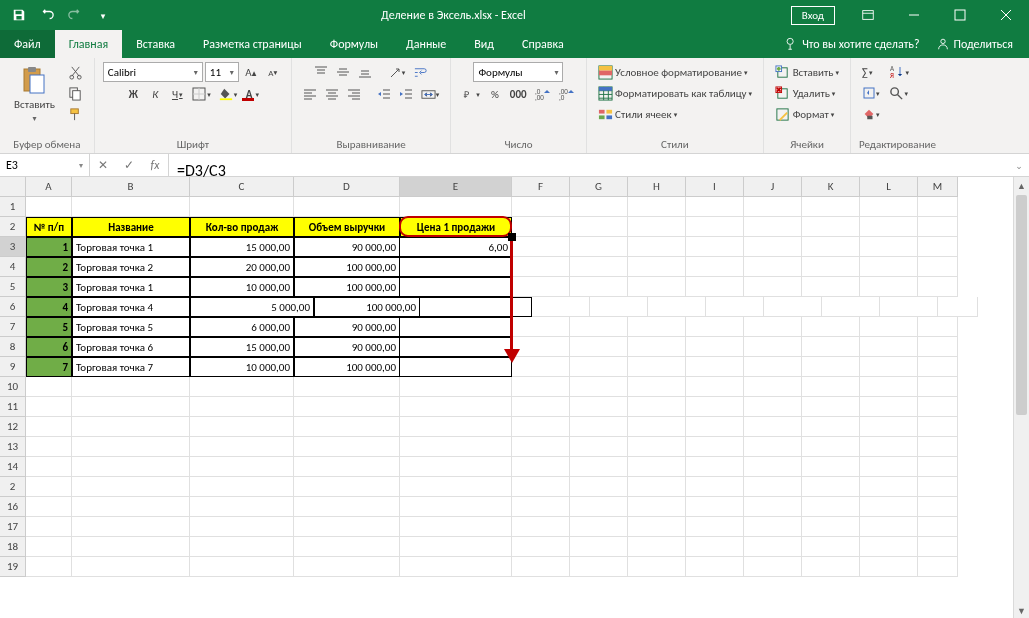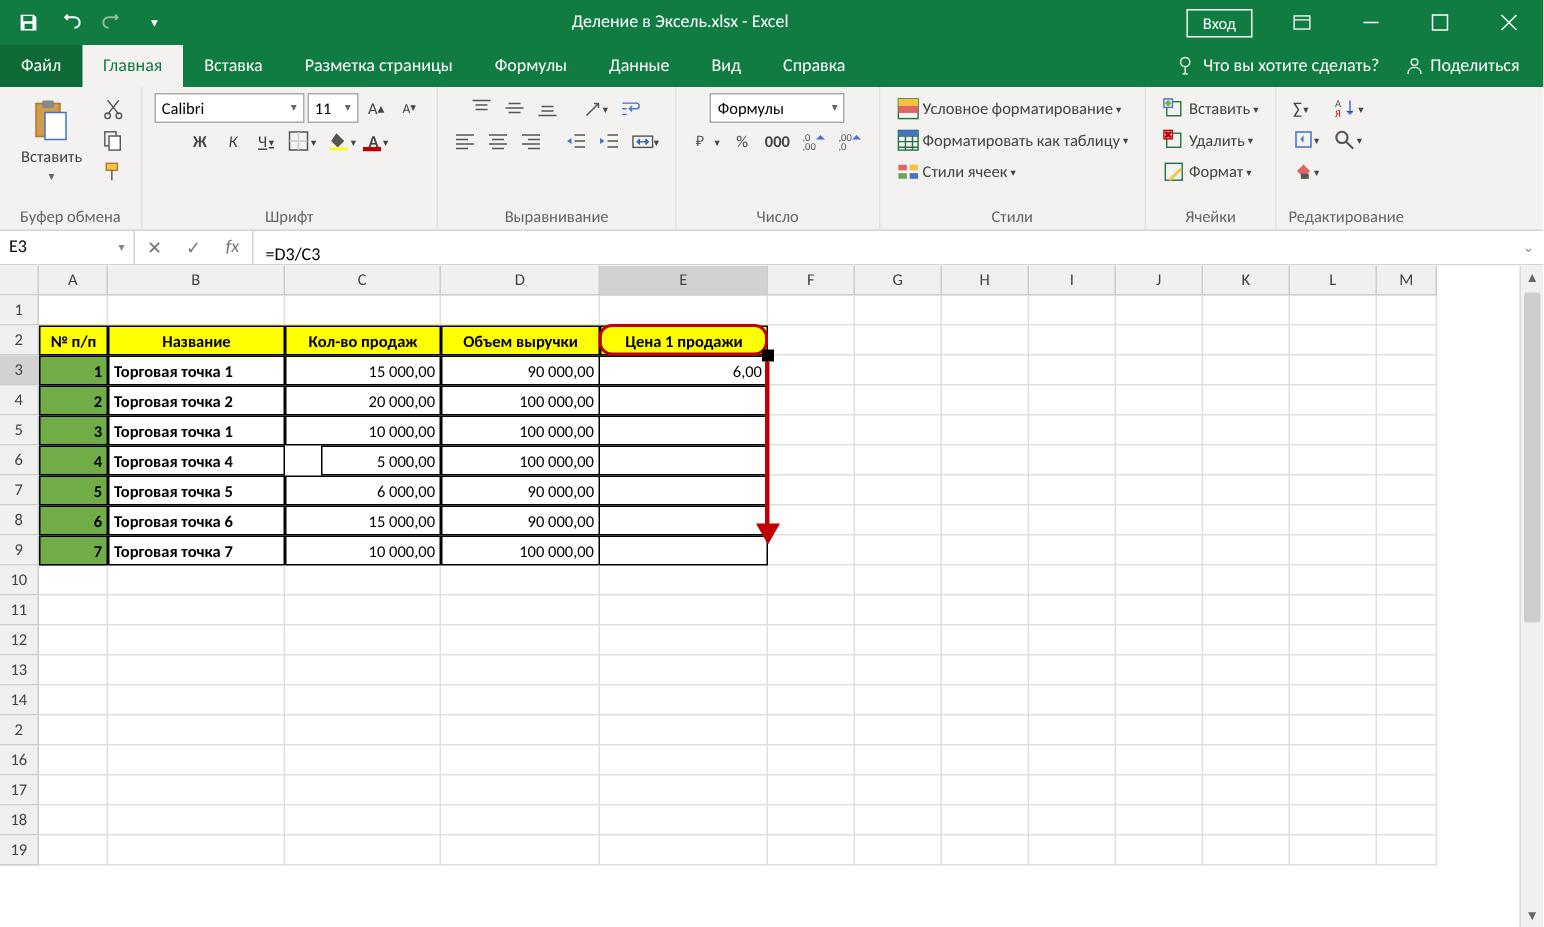--- a/index.html
+++ b/index.html
@@ -41,38 +41,38 @@
 .stack { display:flex; flex-direction:column; gap:1px; align-items:flex-start;}
 .stack .rb-btn { justify-content:flex-start; white-space:nowrap;}
 
 
 .formula-bar { height: 23px; border-bottom: 1px solid #d4d4d4; display: flex; align-items: stretch; background: #fff; }
 .name-box { width: 90px; border-right: 1px solid #d4d4d4; display: flex; align-items:center; padding: 0 6px; font-size: 12px; justify-content:space-between;}
 .name-box .arrow{font-size:8px;color:#888;}
 .fx-btns { display: flex; align-items: center; border-right: 1px solid #d4d4d4; }
 .fx-btn { width: 26px; display: flex; align-items: center; justify-content: center; color: #777; font-size: 12px; height: 100%; }
 .fx-btn.fx { font-style: italic; }
-.formula-input { flex: 1; padding: 16px 8px; font-size: 12px; display: flex; align-items: center; }
+.formula-input { flex: 1; padding: 16px 8px; font-size: 16px; display: flex; align-items: center; }
 .formula-expand { width: 20px; display: flex; align-items: center; justify-content: center; color: #888; font-size: 9px;}
 
 
 .grid-area { position: relative; height: calc(618px - 30px - 28px - 96px - 23px); overflow: hidden; background: #fff; }
 .corner { position: absolute; left: 0; top: 0; width: 26px; height: 20px; background: #f0f0f0; border-right: 1px solid #ccc; border-bottom: 1px solid #ccc; }
 .col-headers { position: absolute; left: 26px; top: 0; height: 20px; display: flex; }
 .col-header { background: #f0f0f0; border-right: 1px solid #ccc; border-bottom: 1px solid #ccc; display: flex; align-items: center; justify-content: center; font-size: 11px; color: #444; }
 .col-header.selected { background: #d2d2d2; }
 .row-headers { position: absolute; left: 0; top: 20px; width: 26px; }
 .row-header { height: 20px; background: #f0f0f0; border-right: 1px solid #ccc; border-bottom: 1px solid #ccc; display: flex; align-items: center; justify-content: center; font-size: 11px; color: #444; }
 .row-header.selected { background: #d2d2d2; }
 .cells { position: absolute; left: 26px; top: 20px; }
 .cell-row { display: flex; }
 .cellv { height: 20px; border-right: 1px solid #e0e0e0; border-bottom: 1px solid #e0e0e0; font-size: 11px; display: flex; align-items: center; padding: 0 3px; overflow: hidden; white-space: nowrap; }
 .hdr-cell { background: #ffff00 !important; font-weight: bold; justify-content: center; border: 1px solid #000 !important; }
 .idx-cell { background: #70ad47 !important; font-weight: bold; justify-content: flex-end; border: 1px solid #000 !important; }
-.name-cell { font-weight: bold; border: 1px solid #000 !important; }
+.name-cell { font-weight: normal; border: 1px solid #000 !important; }
 .num-cell { justify-content: flex-end; border: 1px solid #000 !important; }
 .price-cell { justify-content: flex-end; border-top: 1px solid #000 !important; border-bottom: 1px solid #000 !important; border-right: 1px solid #000 !important; }
 .selected-cell { position: absolute; border: 2px solid #c00000; border-radius: 9px; pointer-events: none; }
 .fill-handle { position: absolute; width: 8px; height: 8px; background: #000; }
 .arrow-down { position: absolute; width: 3px; background: #c00000; }
 .arrow-head { position: absolute; width: 0; height: 0; border-left: 8px solid transparent; border-right: 8px solid transparent; border-top: 14px solid #c00000; }
 .scrollbar-v { position: absolute; right: 0; top: 0; bottom: 0; width: 16px; background: #f0f0f0; border-left: 1px solid #dadada; }
 .scrollbar-v .thumb { position: absolute; left: 2px; right: 2px; top: 18px; height: 220px; background: #cdcdcd; border-radius: 2px; }
 .scroll-arrow { position:absolute; left:0; right:0; height:16px; display:flex; align-items:center; justify-content:center; font-size:9px; color:#666;}
 svg { display:block; }
@@ -553,21 +553,21 @@
         <div class="cellv" style="width: 58px;"></div>
         <div class="cellv" style="width: 58px;"></div>
         <div class="cellv" style="width: 58px;"></div>
         <div class="cellv" style="width: 58px;"></div>
         <div class="cellv" style="width: 58px;"></div>
         <div class="cellv" style="width: 40px;"></div>
       </div>
       <div class="cell-row">
         <div class="cellv idx-cell" style="width: 46px;">4</div>
         <div class="cellv name-cell" style="width: 118px;">Торговая точка 4</div>
-        <div class="cellv num-cell" style="width: 80px; margin-left: 24px;">5 000,00</div>
+        <div class="cellv num-cell" style="width: 124px;">5 000,00</div>
         <div class="cellv num-cell" style="width: 106px;">100 000,00</div>
         <div class="cellv price-cell" style="width: 112px;"></div>
         <div class="cellv" style="width: 58px;"></div>
         <div class="cellv" style="width: 58px;"></div>
         <div class="cellv" style="width: 58px;"></div>
         <div class="cellv" style="width: 58px;"></div>
         <div class="cellv" style="width: 58px;"></div>
         <div class="cellv" style="width: 58px;"></div>
         <div class="cellv" style="width: 58px;"></div>
         <div class="cellv" style="width: 40px;"></div>

